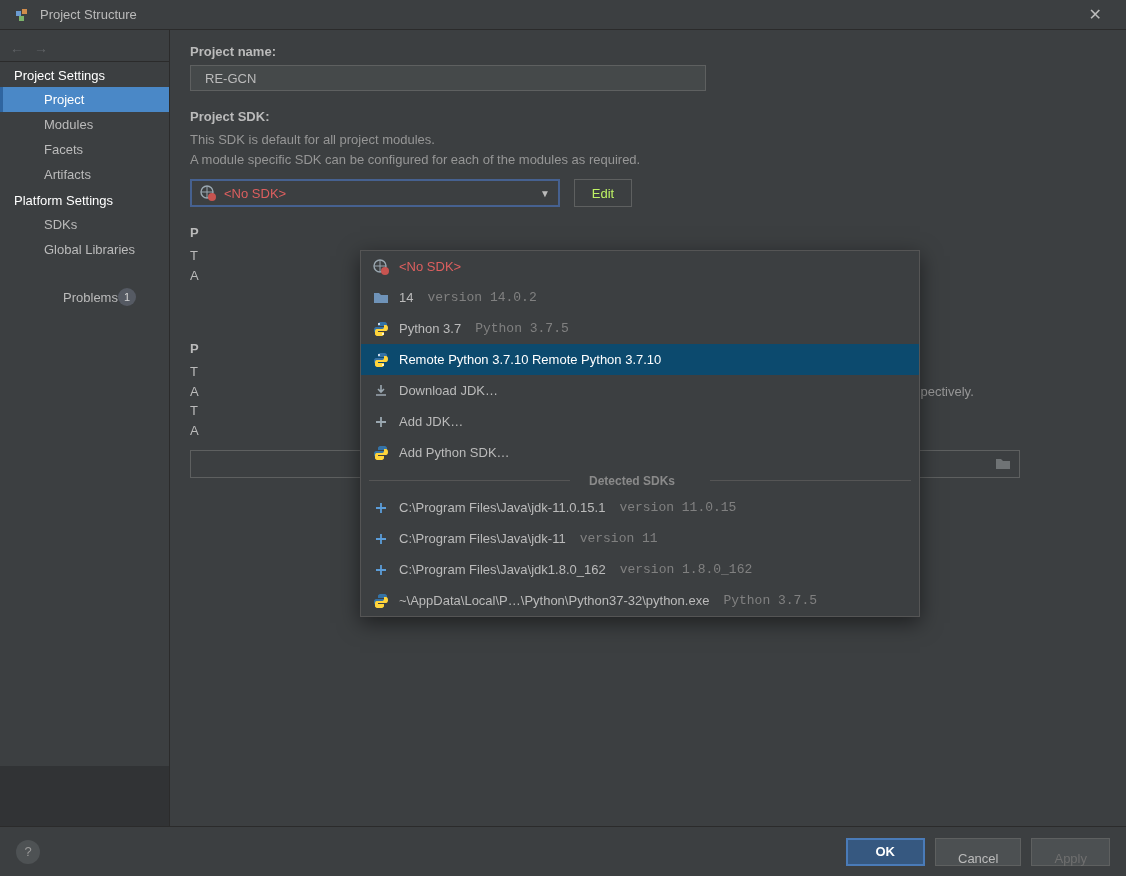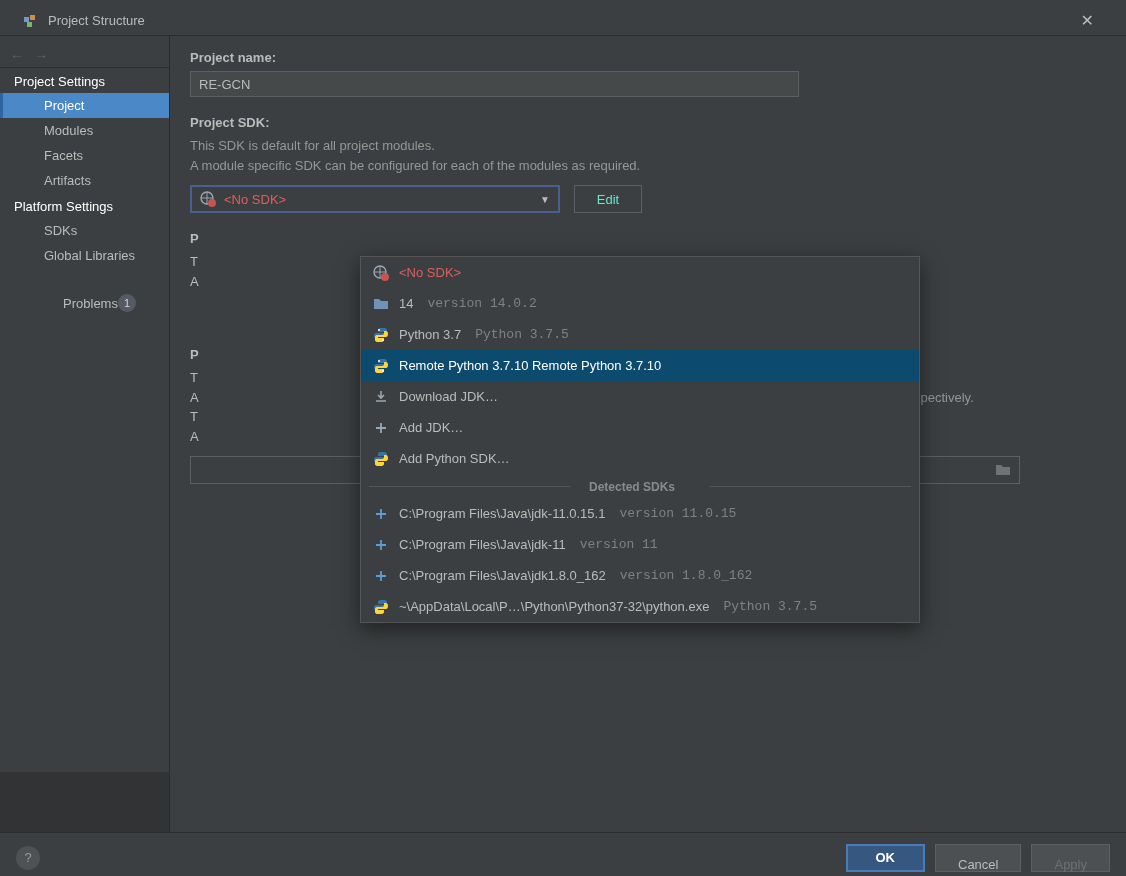--- a/index.html
+++ b/index.html
@@ -1,48 +1,48 @@
 <!DOCTYPE html>
 <html><head>
 <meta charset="utf-8">
 <style>
   * { margin:0; padding:0; box-sizing:border-box; font-family:"Segoe UI",Arial,sans-serif; font-size:13px; }
   body { background:#3c3f41; color:#bbbbbb; width:1126px; height:876px; overflow:hidden; position:relative; }
 
-  .titlebar { height:30px; background:#3c3f41; display:flex; align-items:center; padding:0 24px; border-bottom:1px solid #2b2b2b;margin-top:6px; }
+  .titlebar { height:30px; background:#3c3f41; display:flex; align-items:center; padding:0 16px; border-bottom:1px solid #2b2b2b; }
   .titlebar .logo { width:16px; height:16px; margin-right:8px; display:inline-block; }
   .titlebar .title { color:#bbb; }
   .titlebar .close { margin-left:auto; color:#bbb; font-size:16px; cursor:pointer; padding:4px 8px; }
 
   .body { display:flex; height:calc(100% - 30px - 50px); }
 
   .sidebar { width:170px; background:#3c3f41; border-right:1px solid #2b2b2b; display:flex; flex-direction:column; padding-top:4px; }
   .navrow { height:28px; display:flex; align-items:center; padding:0 10px; gap:10px; border-bottom:1px solid #2b2b2b;}
   .navrow .arrow { color:#606366; font-size:14px; }
   .sidecat { color:#ffffff; padding:6px 14px 4px 14px; font-size:13px; }
   .sideitem { color:#bbb; padding:5px 8px 5px 44px; cursor:pointer; }
   .sideitem.selected { background:#4A88C7; color:#fff; position:relative; }
   .sideitem.selected::before { content:""; position:absolute; left:0; top:0; bottom:0; width:3px; background:#2f65a0; }
   .problems { margin-top:20px; padding:6px 14px 5px 44px; display:flex; align-items:center; justify-content:center; }
   .badge { background:#555a63; color:#d5d5d5; border-radius:50%; width:18px; height:18px; display:flex; align-items:center; justify-content:center; font-size:11px; }
   .side-bottom { flex:1; }
   .side-fade { height:60px; background:#313335; margin-top:auto; }
 
   .main { flex:1; background:#3c3f41; padding:14px 20px; position:relative; }
   .lbl { font-weight:bold; color:#bbb; margin-bottom:6px; }
-  .input { background:#45494a; border:1px solid #5e6060; color:#bbb; height:26px; padding:0 8px; width:609px; }
+  .input { background:#45494a; border:1px solid #5e6060; color:#bbb; height:26px; padding:0 14px; width:516px; }
   .sect { margin-top:18px; }
   .desc { color:#969696; line-height:1.5; }
 
   .combo-row { display:flex; gap:14px; margin-top:10px; align-items:center; }
   .combo { width:370px; height:28px; background:#3c3f41; border:2px solid #466190; display:flex; align-items:center; padding:0 8px; cursor:pointer; position:relative; }
   .combo .ico { width:16px; height:16px; margin-right:8px; }
   .combo .txt { color:#dd5f5f; }
   .combo .caret { margin-left:auto; color:#bbb; font-size:10px; }
-  .editbtn { width:68px; height:28px; background:#3c3f41; border:1px solid #5e6060; color:#5eead4; }
+  .editbtn { width:58px; height:28px; background:#3c3f41; border:1px solid #5e6060; color:#bef264; }
 
   .ghost-combo { width:630px; height:28px; border:1px solid #5e6060; display:flex; align-items:center; padding:0 8px; margin-top:10px; }
   .ghost-combo .caret { margin-left:auto; color:#bbb; font-size:10px; }
 
   .outpath { width:830px; height:28px; border:1px solid #5e6060; display:flex; align-items:center; padding:0 8px; margin-top:10px; }
   .outpath .folder { margin-left:auto; color:#828282; }
 
   .peek { color:#bbb; }
 
   .dropdown { position:absolute; left:190px; top:220px; width:560px; background:#3c3f41; border:1px solid #555; box-shadow:0 6px 20px rgba(0,0,0,0.5); z-index:100; }

